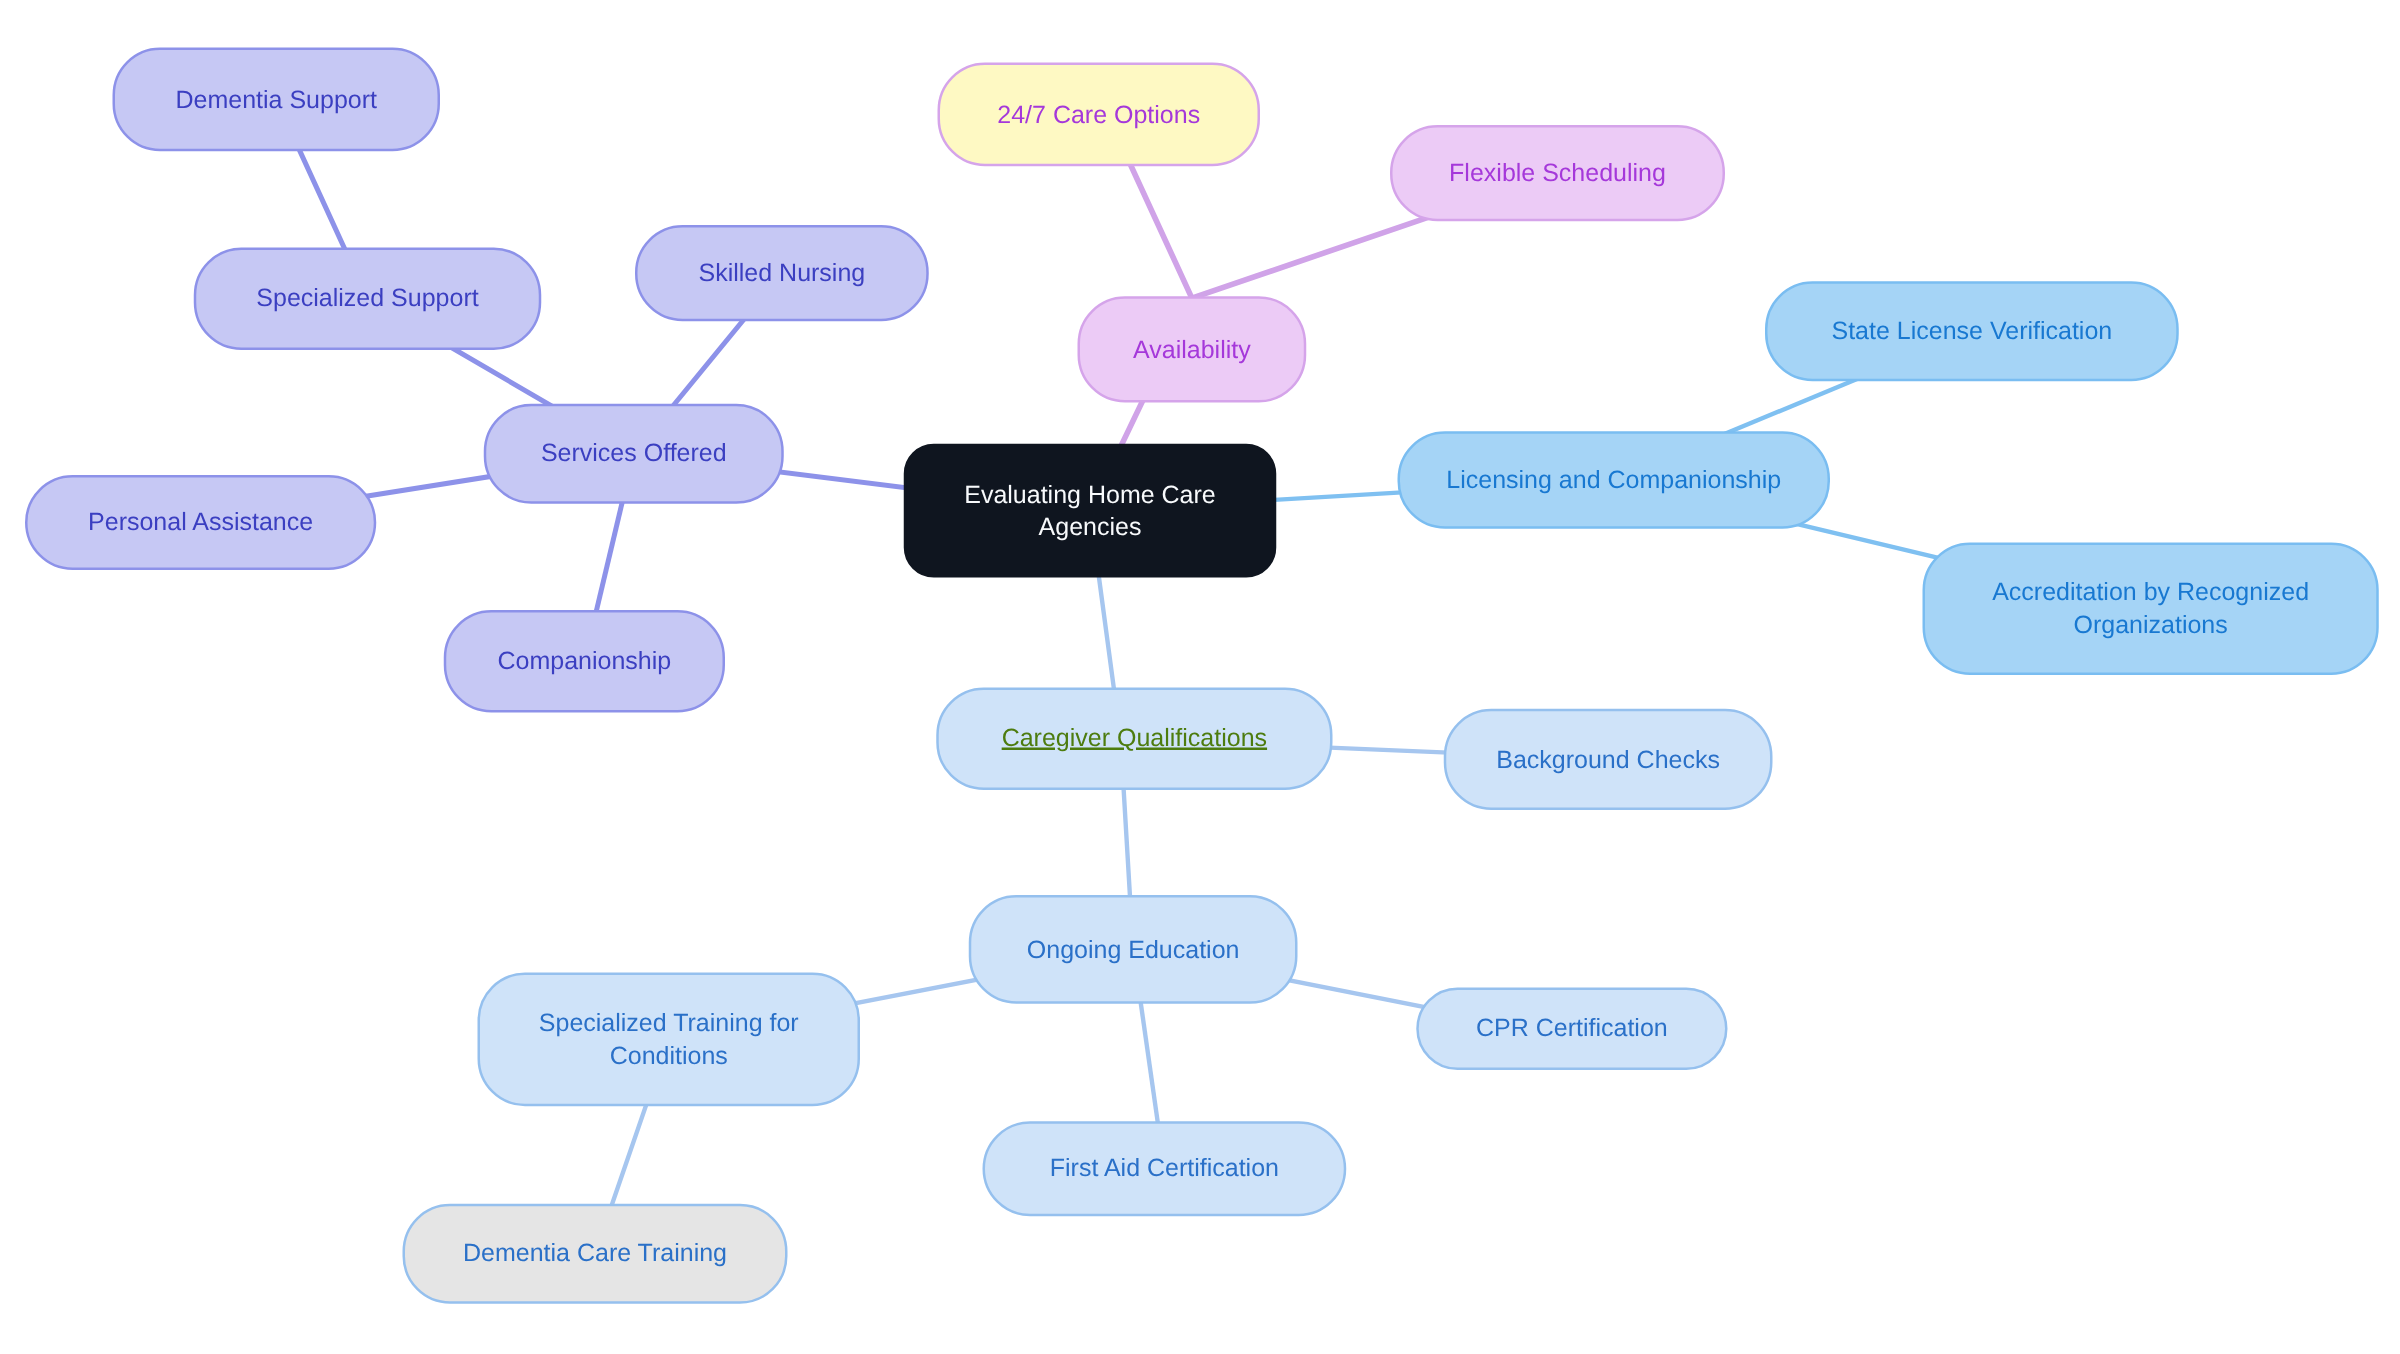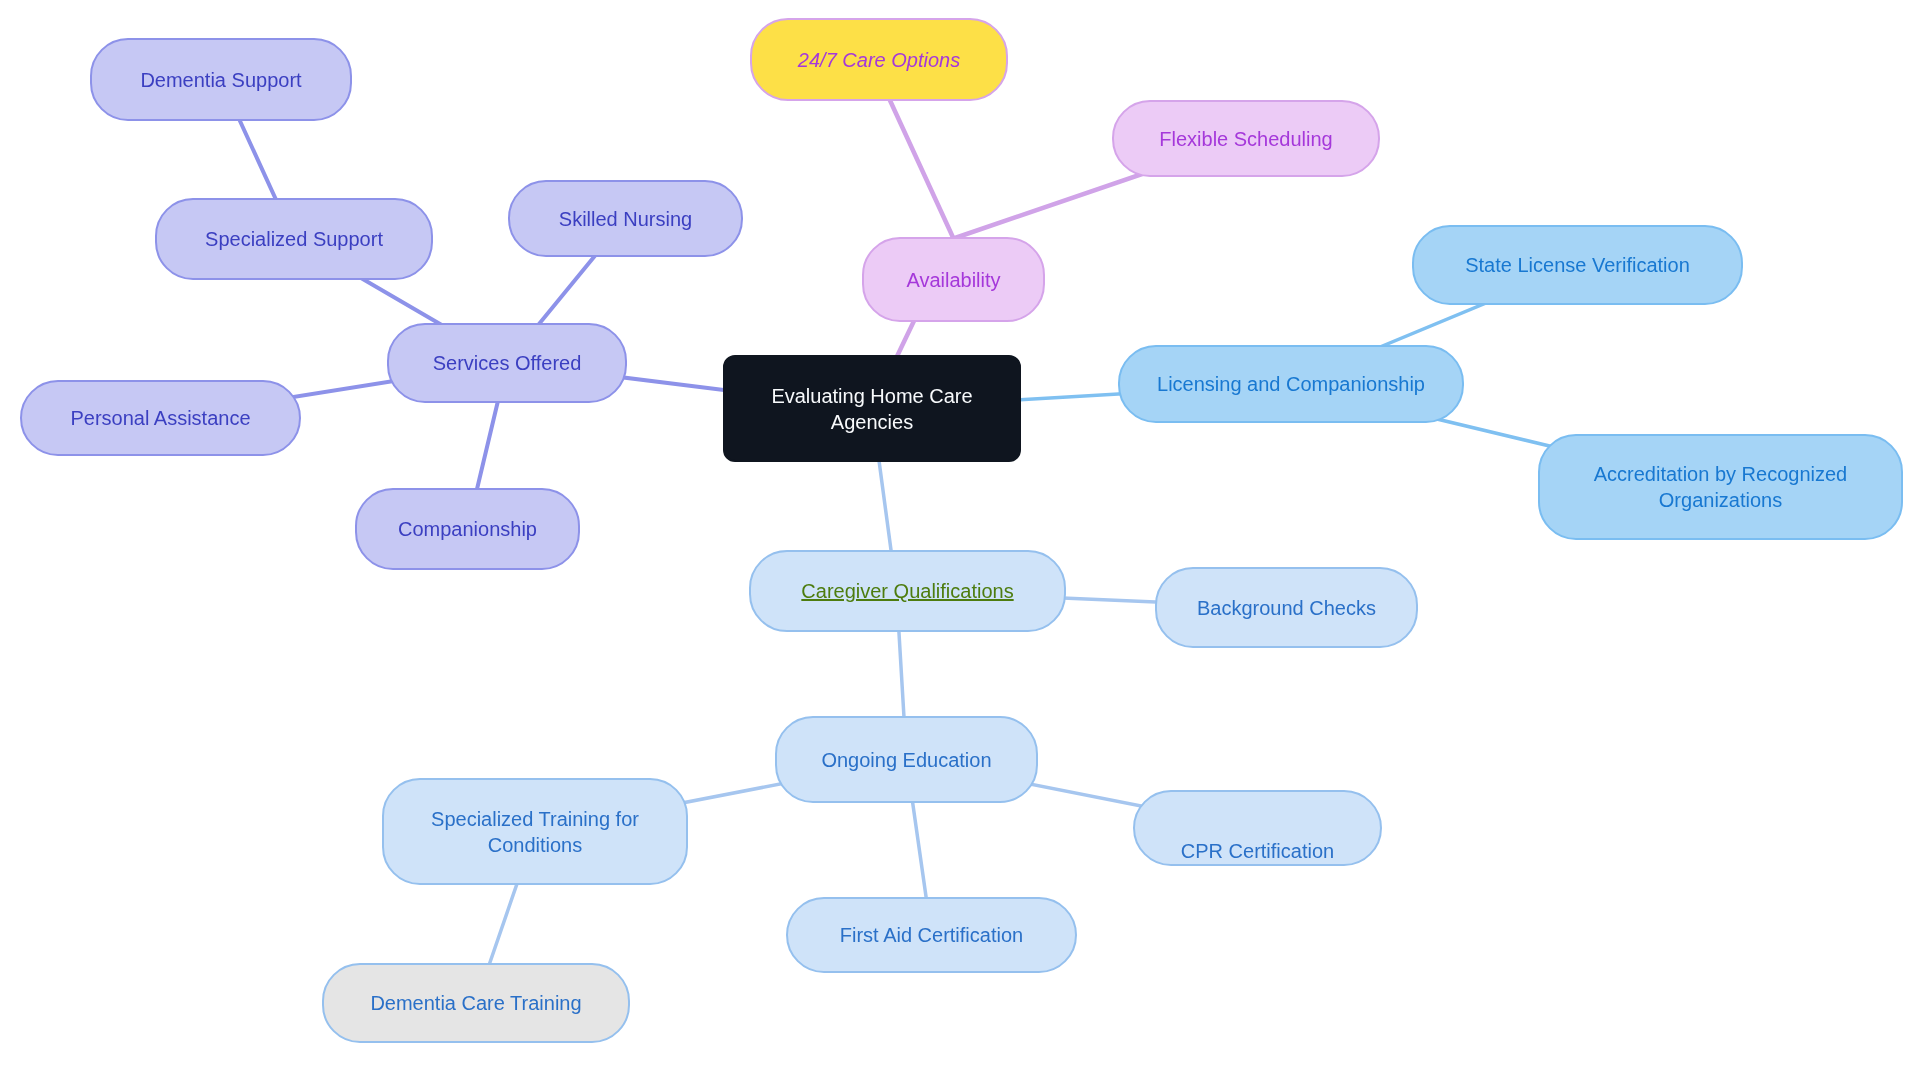--- a/index.html
+++ b/index.html
@@ -30,21 +30,21 @@
     text-align: center;
     border-radius: 38px;
     border: 2px solid transparent;
     font-size: 20px;
     line-height: 26px;
     padding: 0 18px;
     cursor: default;
     user-select: none;
   }
   .node.central {
-    border-radius: 12px;
+    border-radius: 24px;
     font-size: 20px;
   }
 </style>
 </head>
 <body>
 
 <div class="canvas">
   <svg class="edge-layer" id="edge-layer" width="1920" height="1083" viewBox="0 0 1920 1083" xmlns="http://www.w3.org/2000/svg">
       <line x1="872" y1="408.5" x2="953.5" y2="238.5" stroke="#d0a3e8" stroke-width="4.5" stroke-linecap="round"></line>
       <line x1="953.5" y1="238.5" x2="879" y2="76.5" stroke="#d0a3e8" stroke-width="4.5" stroke-linecap="round"></line>
@@ -66,21 +66,21 @@
       <line x1="906.5" y1="759.5" x2="1257.5" y2="829" stroke="#a6c6ef" stroke-width="3.5" stroke-linecap="round"></line>
       <line x1="906.5" y1="759.5" x2="931.5" y2="935" stroke="#a6c6ef" stroke-width="3.5" stroke-linecap="round"></line>
     </svg>
   <div id="node-layer">
       <div class="node central" style="left: 723px; top: 355px; width: 298px; height: 107px; background: rgb(15, 21, 31); border-color: rgb(15, 21, 31); color: rgb(248, 250, 252);">
         <span>Evaluating Home Care Agencies</span>
       </div>
       <div class="node" style="left: 862px; top: 196px; width: 183px; height: 85px; background: rgb(236, 203, 246); border-color: rgb(213, 164, 234); color: rgb(165, 56, 218); margin-top: 41px;">
         <span>Availability</span>
       </div>
-      <div class="node" style="left: 750px; top: 18px; width: 258px; height: 83px; background: #fde047; border-color: rgb(213, 164, 234); color: rgb(165, 56, 218); font-style: italic;">
+      <div class="node" style="left: 750px; top: 50px; width: 258px; height: 83px; background: #fef9c3; border-color: rgb(213, 164, 234); color: rgb(165, 56, 218);">
         <span>24/7 Care Options</span>
       </div>
       <div class="node" style="left: 1112px; top: 100px; width: 268px; height: 77px; background: rgb(236, 203, 246); border-color: rgb(213, 164, 234); color: rgb(165, 56, 218);">
         <span>Flexible Scheduling</span>
       </div>
       <div class="node" style="left: 1118px; top: 345px; width: 346px; height: 78px; background: rgb(165, 212, 246); border-color: rgb(122, 189, 241); color: rgb(24, 120, 209);">
         <span>Licensing and Companionship</span>
       </div>
       <div class="node" style="left: 1412px; top: 225px; width: 331px; height: 80px; background: rgb(165, 212, 246); border-color: rgb(122, 189, 241); color: rgb(24, 120, 209);">
         <span>State License Verification</span>
@@ -111,21 +111,21 @@
       </div>
       <div class="node" style="left: 1155px; top: 567px; width: 263px; height: 81px; background: rgb(207, 227, 249); border-color: rgb(149, 192, 238); color: rgb(42, 112, 200);">
         <span>Background Checks</span>
       </div>
       <div class="node" style="left: 775px; top: 716px; width: 263px; height: 87px; background: rgb(207, 227, 249); border-color: rgb(149, 192, 238); color: rgb(42, 112, 200);">
         <span>Ongoing Education</span>
       </div>
       <div class="node" style="left: 382px; top: 778px; width: 306px; height: 107px; background: rgb(207, 227, 249); border-color: rgb(149, 192, 238); color: rgb(42, 112, 200); justify-content: center;">
         <span>Specialized Training for Conditions</span>
       </div>
-      <div class="node" style="left: 1133px; top: 790px; width: 249px; height: 76px; background: rgb(207, 227, 249); border-color: rgb(149, 192, 238); color: rgb(42, 112, 200); align-items: flex-end;">
+      <div class="node" style="left: 1133px; top: 790px; width: 249px; height: 66px; background: rgb(207, 227, 249); border-color: rgb(149, 192, 238); color: rgb(42, 112, 200);">
         <span>CPR Certification</span>
       </div>
       <div class="node" style="left: 786px; top: 897px; width: 291px; height: 76px; background: rgb(207, 227, 249); border-color: rgb(149, 192, 238); color: rgb(42, 112, 200); text-align: center;">
         <span>First Aid Certification</span>
       </div>
       <div class="node" style="left: 322px; top: 963px; width: 308px; height: 80px; background: #e5e5e5; border-color: rgb(149, 192, 238); color: rgb(42, 112, 200);">
         <span>Dementia Care Training</span>
       </div>
     </div>
 </div>

